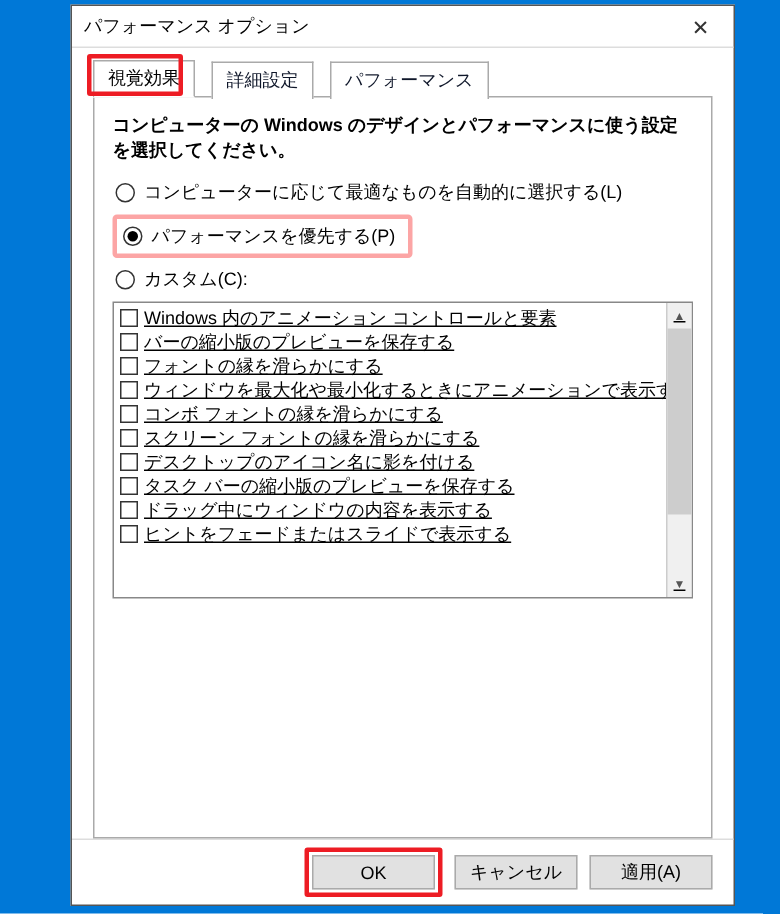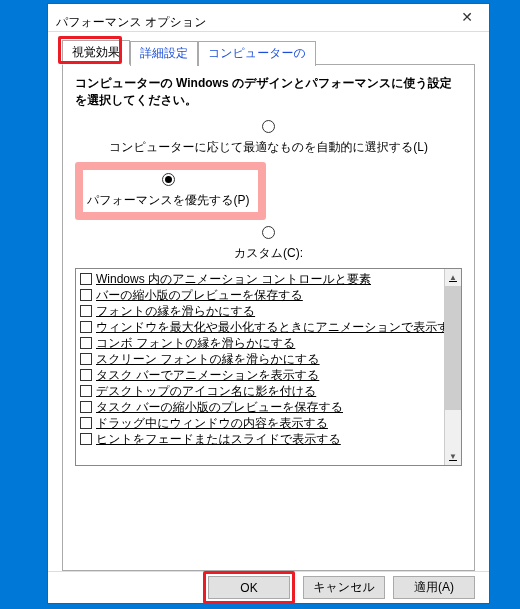--- a/index.html
+++ b/index.html
@@ -19,21 +19,21 @@
     width: 443px;
     height: 601px;
     background: #fff;
     border: 1px solid #555;
     display: flex;
     flex-direction: column;
   }
   .titlebar {
     height: 28px;
     display: flex;
-    align-items: flex-end;
+    align-items: center;
     justify-content: space-between;
     padding-left: 8px;
     border-bottom: 1px solid #ddd;
   }
   .titlebar .title { font-size: 12px; }
   .close-btn {
     width: 44px;
     height: 28px;
     display: flex;
     align-items: center;
@@ -59,21 +59,22 @@
     border-bottom: none;
     padding: 3px 9px;
     font-size: 12px;
     background: #fff;
     margin-right: 0;
     position: relative;
   }
   .tab.inactive {
     background: #fff;
     top: 1px;
-    color: #1d4ed8;
+    color: #0f172a;
+    margin-left: 11px;
   }
   .tab.active {
     background: #fff;
     z-index: 3;
     border-bottom: 1px solid #fff;
   }
   .tab-highlight {
     position: absolute;
     border: 3px solid #ed1c24;
     border-radius: 2px;
@@ -87,39 +88,38 @@
     position: relative;
     z-index: 1;
   }
   .desc { line-height: 1.4; margin-bottom: 10px; font-weight: bold; }
   .radio-row {
     display: flex;
     align-items: center;
     gap: 6px;
     margin: 5px 0;
     padding: 1px 2px;
-    flex-direction: column;
   }
   .radio {
     width: 13px; height: 13px;
     border: 1px solid #333;
     border-radius: 50%;
     display: flex;
     align-items: center;
     justify-content: center;
     flex-shrink: 0;
   }
   .radio.checked::after {
     content: "";
     width: 7px; height: 7px;
     background: #000;
     border-radius: 50%;
   }
   .radio-highlight {
-    border: 8px solid #fca5a5;
+    border: 3px solid #fca5a5;
     border-radius: 3px;
     display: inline-flex;
     padding: 2px 6px 2px 2px;
   }
   .listbox {
     border: 1px solid #888;
     height: 198px;
     margin-top: 2px;
     display: flex;
     position: relative;
@@ -160,21 +160,21 @@
     font-size: 8px;
     color: #555;
   }
   .scroll-thumb {
     flex: 1;
     background: #cdcdcd;
     margin: 0;
     max-height: 150px;
   }
   .button-row {
-    height: 32px;
+    height: 44px;
     display: flex;
     align-items: center;
     justify-content: flex-end;
     gap: 8px;
     padding: 0 14px;
     border-top: 1px solid #ddd;
   }
   .btn {
     min-width: 82px;
     height: 23px;
@@ -202,21 +202,21 @@
     <div class="close-btn">
       <span>✕</span>
     </div>
   </div>
 
   <div class="client">
     <div style="position:relative;">
       <div class="tabs">
         <div class="tab active">視覚効果</div>
         <div class="tab inactive">詳細設定</div>
-        <div class="tab inactive">コンピューターの</div>
+        <div class="tab inactive">パフォーマンス</div>
       </div>
       <div class="tab-highlight" style="left:-4px; top:-4px; width:64px; height:28px;"></div>
     </div>
 
     <div class="tab-panel">
       <div class="desc">コンピューターの Windows のデザインとパフォーマンスに使う設定を選択してください。</div>
 
       <div class="radio-row">
         <span class="radio"></span>
         <span>コンピューターに応じて最適なものを自動的に選択する(L)</span>
@@ -252,24 +252,20 @@
               <span class="checkbox"></span>
               <span>ウィンドウを最大化や最小化するときにアニメーションで表示する</span>
             </div>
             <div class="check-row">
               <span class="checkbox"></span>
               <span>コンボ フォントの縁を滑らかにする</span>
             </div>
             <div class="check-row">
               <span class="checkbox"></span>
               <span>スクリーン フォントの縁を滑らかにする</span>
-            </div>
-            <div class="check-row">
-              <span class="checkbox"></span>
-              <span>タスク バーでアニメーションを表示する</span>
             </div>
             <div class="check-row">
               <span class="checkbox"></span>
               <span>デスクトップのアイコン名に影を付ける</span>
             </div>
             <div class="check-row">
               <span class="checkbox"></span>
               <span>タスク バーの縮小版のプレビューを保存する</span>
             </div>
             <div class="check-row">

